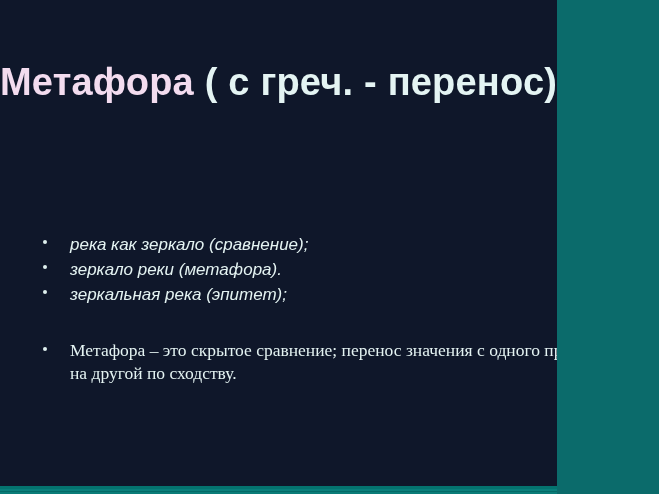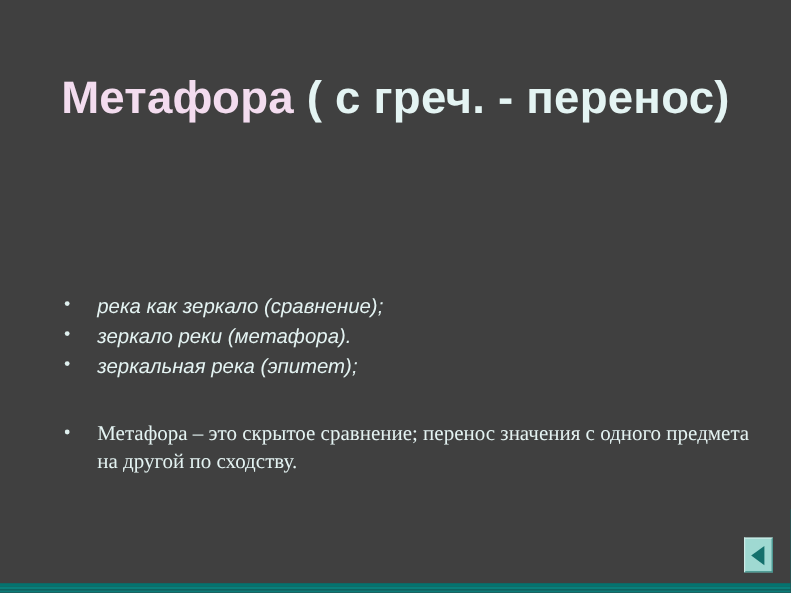--- a/index.html
+++ b/index.html
@@ -3,24 +3,24 @@
 <meta charset="utf-8">
 <title>Метафора</title>
 <style>
   html, body {
     margin: 0;
     padding: 0;
     background: #0b6b6b;
   }
   #slide {
     position: relative;
-    width: 659px;
+    width: 557px;
     height: 494px;
     overflow: hidden;
-    background: #404040;
+    background: #0f172a;
     font-family: "Liberation Sans", sans-serif;
     -webkit-font-smoothing: antialiased;
   }
   
   #bottom-bands {
     position: absolute;
     left: 0;
     right: 0;
     bottom: 0;
     height: 8px;
@@ -54,21 +54,21 @@
     width: 568px;
     top: 118px;
     text-align: center;
     color: #e2f1f1;
     font-size: 19.5px;
     line-height: 27px;
   }
 
   ul.bullets {
     position: absolute;
-    margin: 15px;
+    margin: 4px;
     padding: 0;
     list-style: none;
   }
   ul.bullets li {
     position: relative;
     padding-left: 36px;
     color: #e4f3f2;
   }
   ul.bullets li .dot {
     position: absolute;

